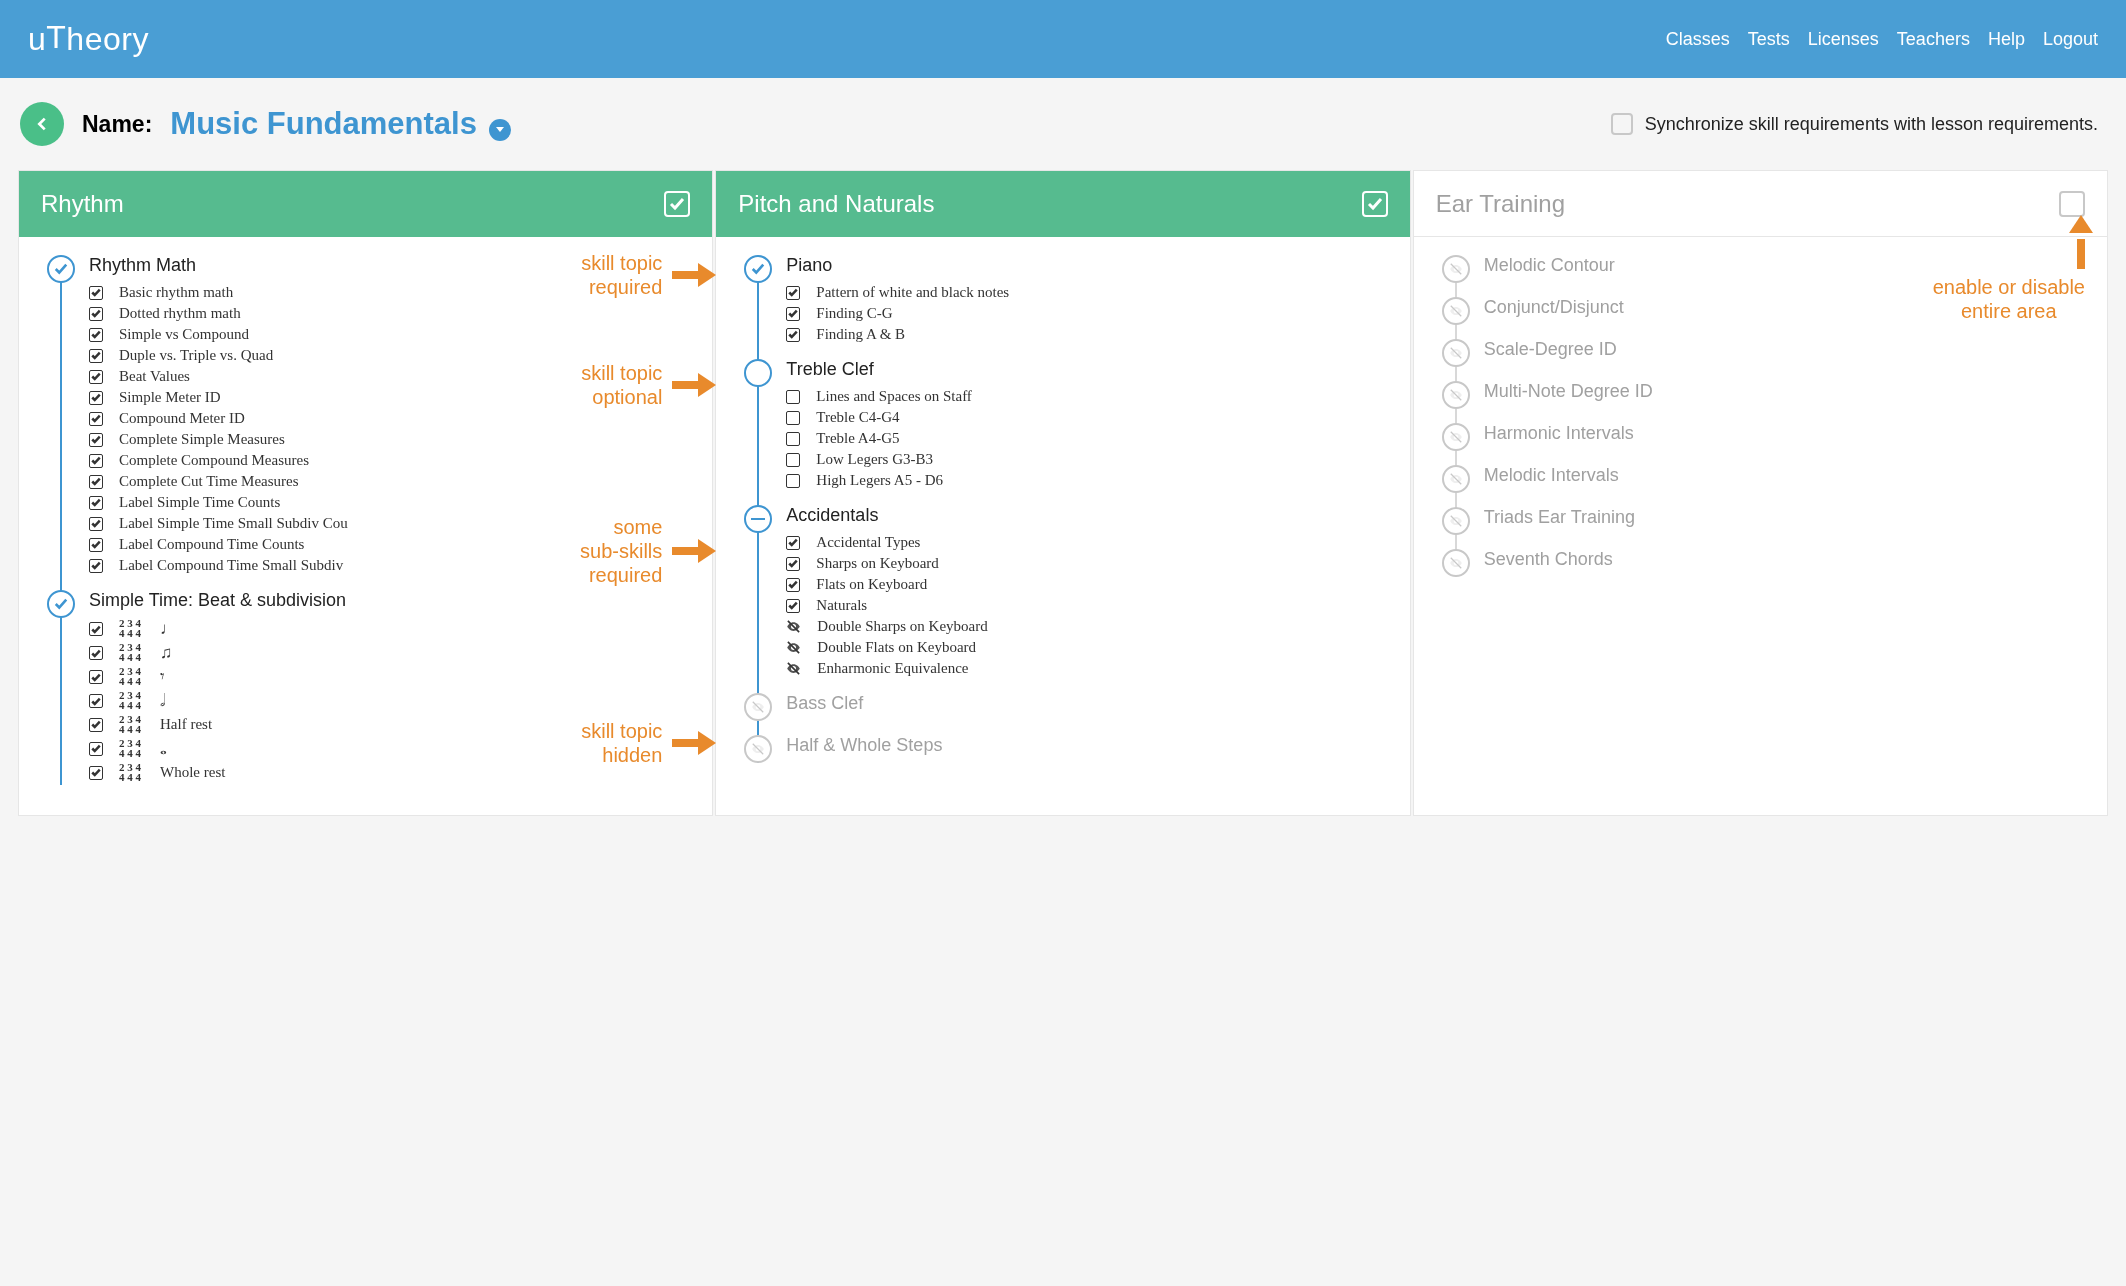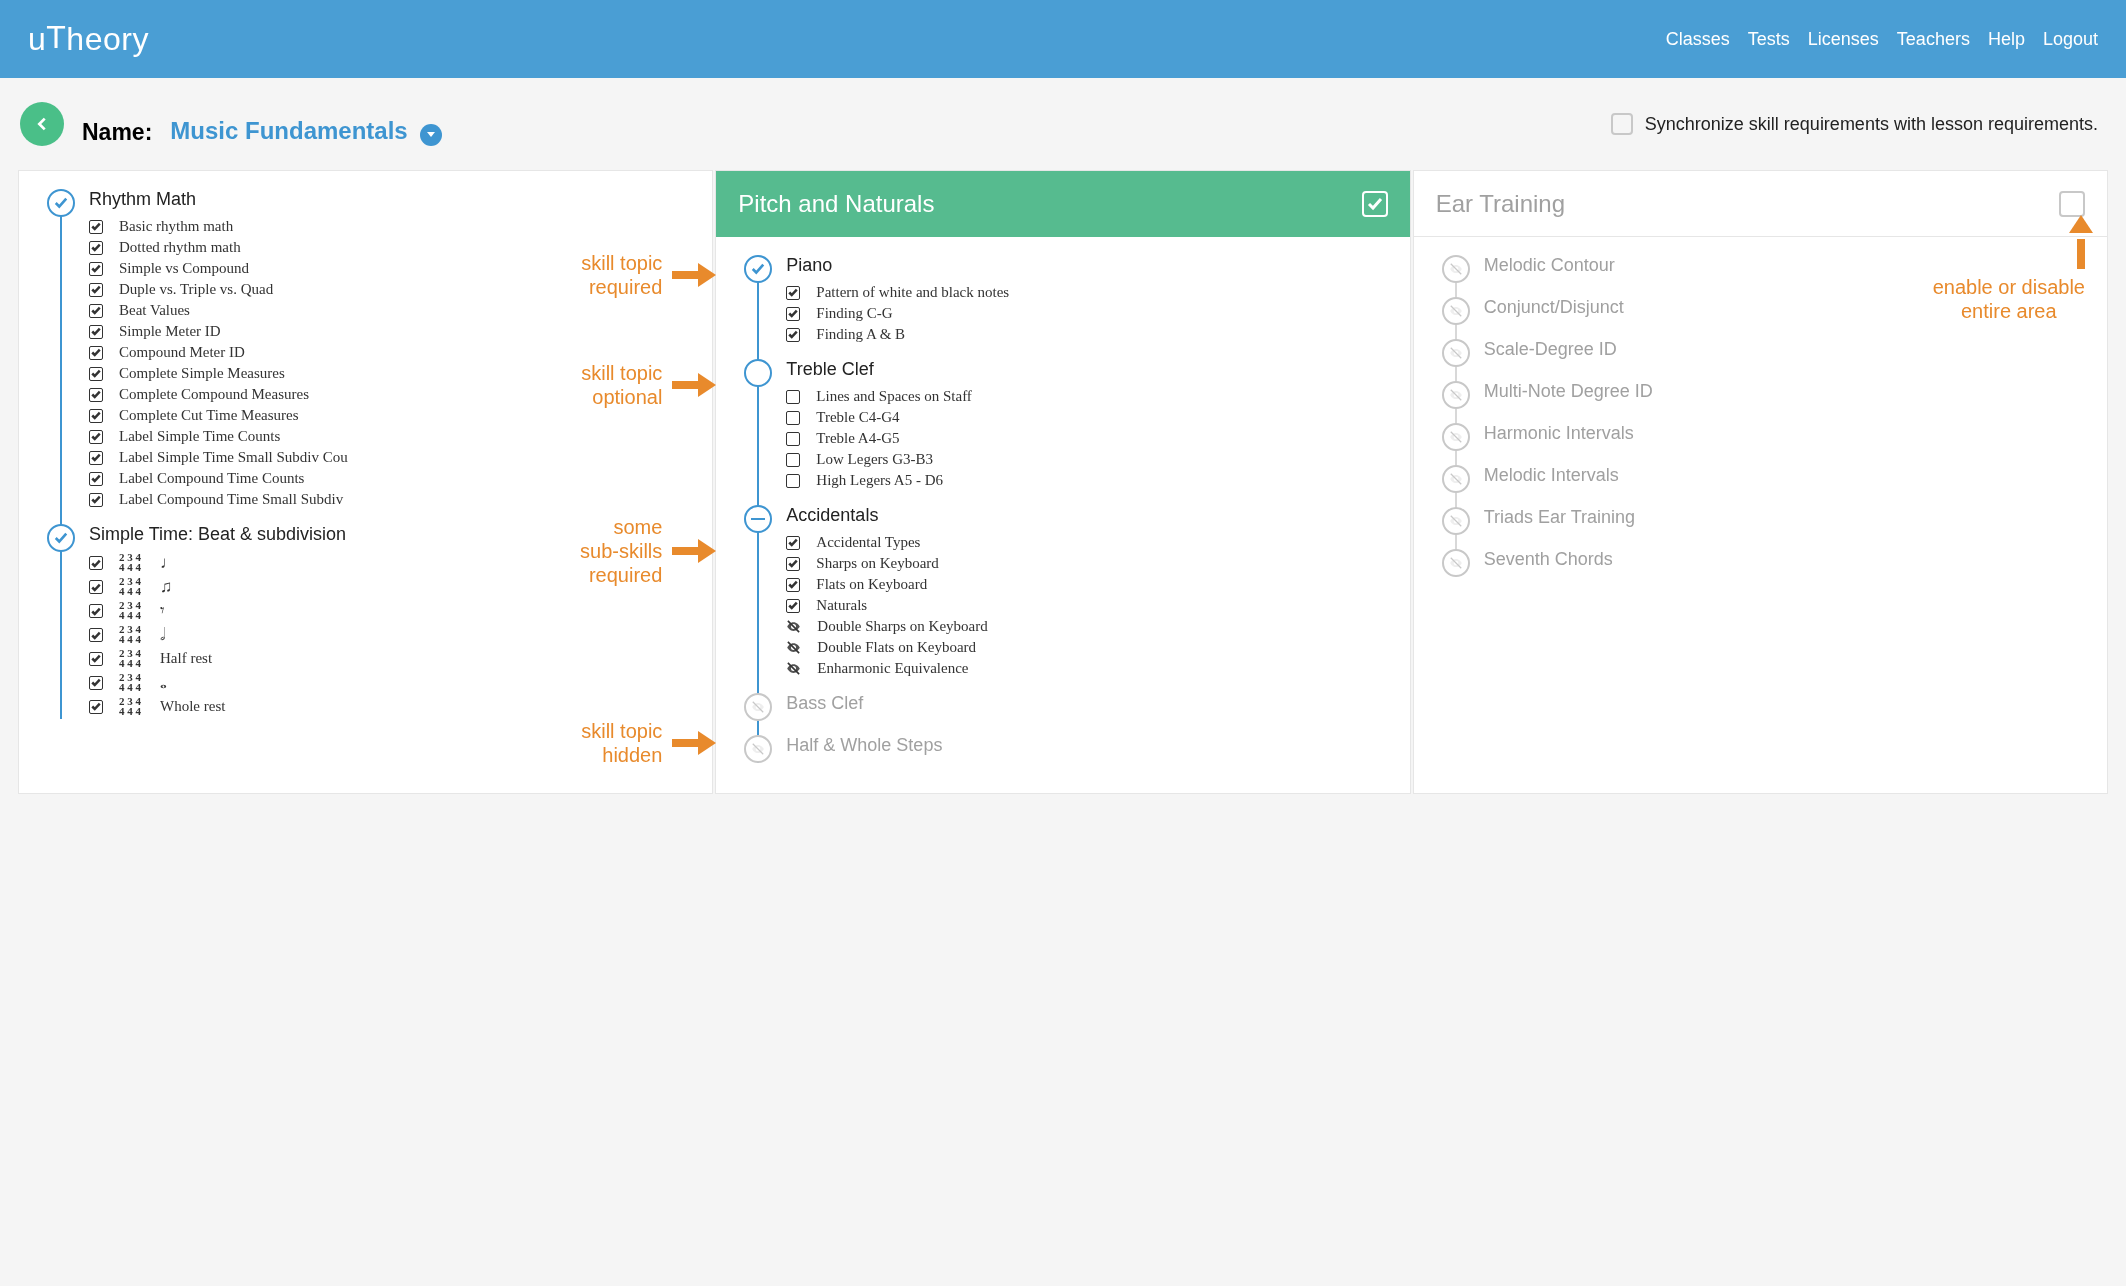--- a/index.html
+++ b/index.html
@@ -7,25 +7,25 @@
 
 
 .header { background: #4a9ed4; height: 78px; display: flex; align-items: center; justify-content: space-between; padding: 0 28px; }
 .logo { color: #fff; font-size: 32px; font-weight: 300; letter-spacing: 0.5px; }
 .logo-u { font-weight: 400; }
 .nav { display: flex; gap: 18px; }
 .nav a { color: #fff; text-decoration: none; font-size: 18px; font-weight: 400; }
 
 
 .titlebar { display: flex; align-items: center; justify-content: space-between; padding: 24px 28px 24px 20px; }
-.title-left { display: flex; align-items: flex-end; gap: 18px; }
+.title-left { display: flex; align-items: center; gap: 18px; }
 .back-btn { width: 44px; height: 44px; border-radius: 50%; background: #4abf88; display: flex; align-items: center; justify-content: center; cursor: pointer; }
 .back-btn svg { width: 18px; height: 18px; stroke: #fff; fill: none; stroke-width: 3; }
 .name-label { font-size: 23px; font-weight: 700; color: #000; }
-.name-value { font-size: 24px; font-weight: 700; color: #3e95d1; }
+.name-value { font-size: 31px; font-weight: 700; color: #3e95d1; }
 .drop-btn { width: 22px; height: 22px; border-radius: 50%; background: #3e95d1; display: inline-flex; align-items: center; justify-content: center; margin-left: 8px; cursor: pointer; }
 .drop-btn svg { width: 10px; height: 8px; fill: #fff; }
 .sync-right { display: flex; align-items: flex-end; gap: 12px; }
 .sync-check { width: 22px; height: 22px; border: 2px solid #c8c8c8; border-radius: 4px; cursor: pointer; }
 .sync-label { font-size: 18px; color: #222; }
 
 
 .columns { display: flex; gap: 2px; padding: 0 18px; }
 .col { flex: 1; background: #fff; border: 1px solid #e6e6e6; display: flex; flex-direction: column; min-width: 0; }
 .col-header { height: 66px; display: flex; align-items: center; justify-content: space-between; padding: 0 22px; }
@@ -106,20 +106,28 @@
   </div>
   <div class="sync-right">
     <div class="sync-check"></div>
     <span class="sync-label">Synchronize skill requirements with lesson requirements.</span>
   </div>
 </div>
 
 <div class="columns">
 
   <div class="col" style="position:relative;">
+    <div class="col-header enabled">
+      <span class="col-title">Rhythm</span>
+      <span class="area-check">
+        <svg viewBox="0 0 16 14">
+            <path d="M2 7 L6 11 L14 2"></path>
+          </svg>
+      </span>
+    </div>
     <div class="col-body">
       <div class="topic-list" id="rhythm-topics">
         <div class="timeline"></div>
       <div class="topic">
             <div class="topic-marker">
               <svg viewBox="0 0 16 14">
                 <path class="check-path" d="M2 7 L6 11 L14 2"></path>
               </svg>
             </div>
             <div class="topic-content">

